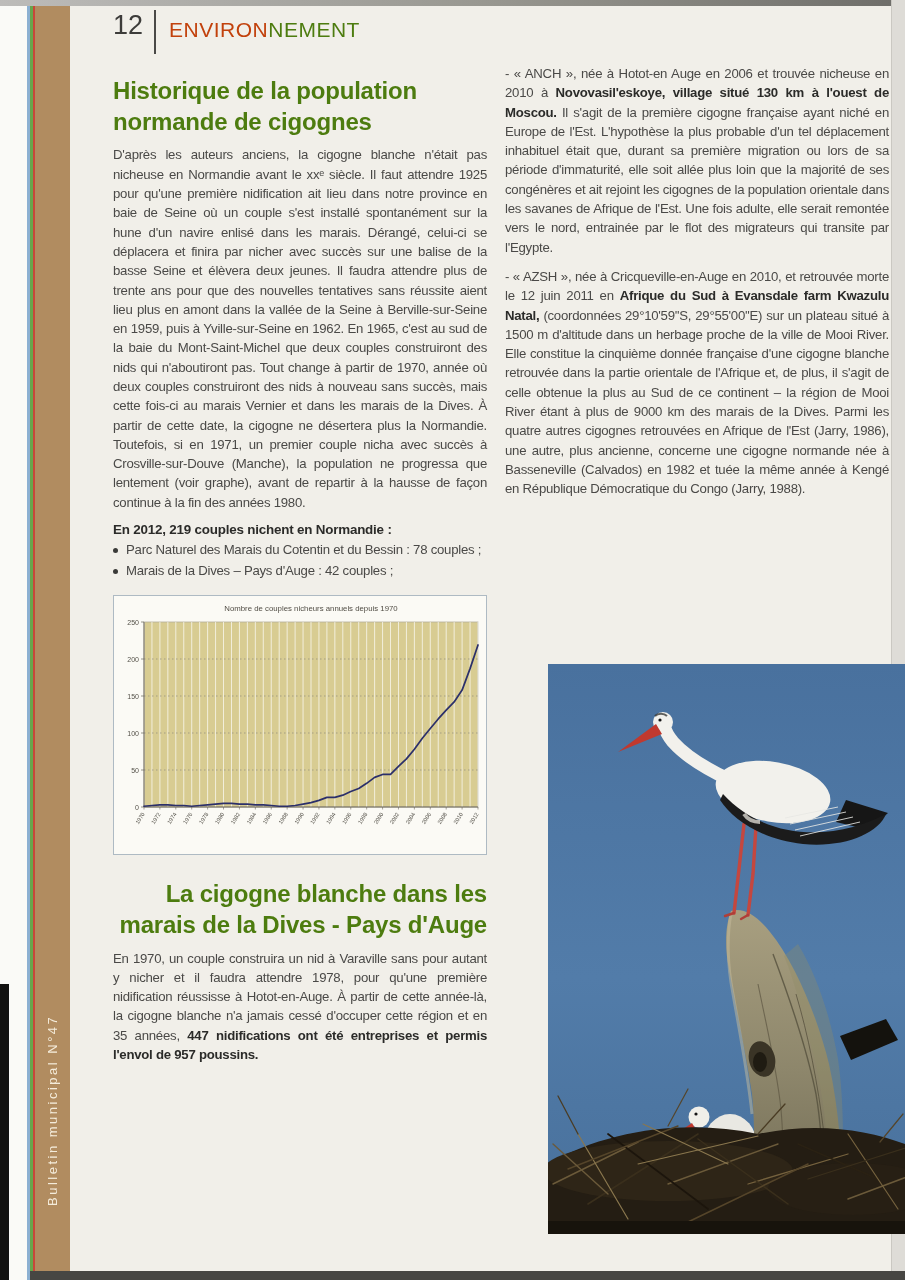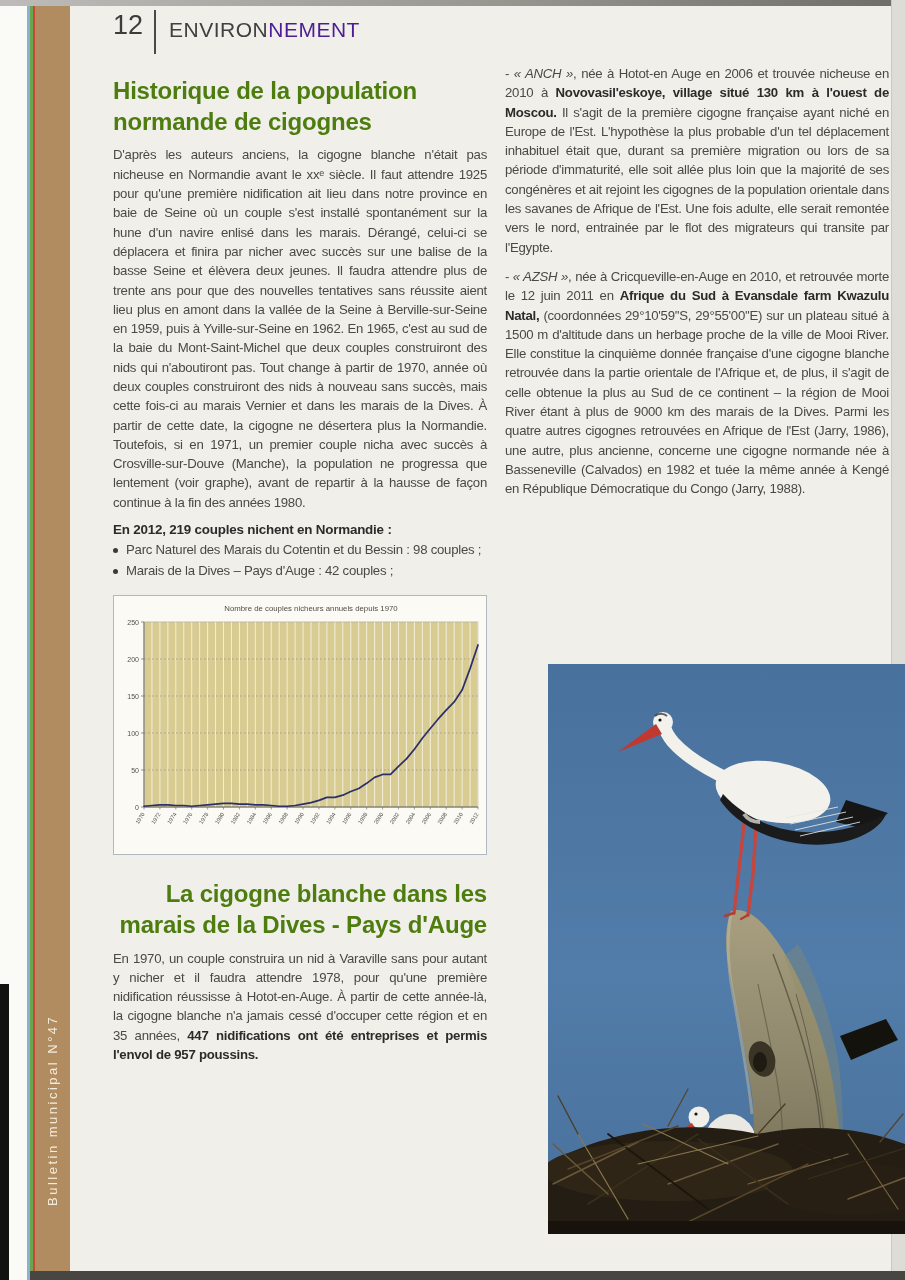--- a/index.html
+++ b/index.html
@@ -20,32 +20,32 @@
   .spine-band{position:absolute;left:35px;top:0;width:35px;height:1280px;background:#b18c60;}
   .spine-text{position:absolute;left:0;top:978px;width:35px;height:265px;
               writing-mode:vertical-rl;transform:rotate(180deg);
               color:#f4ecdb;font-size:13px;letter-spacing:2.5px;
               display:flex;align-items:center;justify-content:center;}
   
   .page-header{position:absolute;left:113px;top:10px;display:flex;align-items:flex-start;}
   .page-num{font-size:27px;color:#3d3c3a;}
   .header-divider{width:2px;height:44px;background:#4a4947;margin:0 13px 0 11px;}
   .section-title{margin:0;font-size:21px;font-weight:400;letter-spacing:.5px;padding-top:8px;}
-  .sec-a{color:#404040;}
-  .sec-b{color:#4c1d95;}
+  .sec-a{color:#c2410c;}
+  .sec-b{color:#4d7c0f;}
   
   .col{position:absolute;}
   .col-left{left:113px;top:76px;width:374px;}
   .col-right{left:505px;top:64px;width:384px;}
   h2.art{margin:0 0 8px;color:#4d7c0f;font-size:24px;line-height:1.28;letter-spacing:-.2px;}
   h2.art2{margin:24px 0 8px;text-align:right;}
   p.body{margin:0 0 10px;font-size:13.2px;line-height:19.3px;letter-spacing:-.25px;
          color:#4a4947;text-align:justify;}
   .r-b{font-weight:700;color:#2b2b29;}
-  .r-i{font-style:italic;}
+  .r-i{}
   .list-intro{margin:2px 0 3px;font-size:13.4px;font-weight:700;color:#2b2b29;letter-spacing:-.2px;}
   ul.couples{margin:0;padding:0;list-style:none;}
   ul.couples li{display:flex;gap:8px;font-size:13.2px;line-height:20.5px;letter-spacing:-.25px;color:#4a4947;}
   .dot{flex:none;width:5px;height:5px;border-radius:50%;background:#3a3a38;margin-top:8px;}
   
   figure.chart{margin:14px 0 0;width:372px;border:1px solid #aebac3;background:#fbfaf5;}
   figure.chart svg{display:block;width:100%;height:auto;}
   
   .photo{position:absolute;left:508px;top:648px;width:380px;height:570px;}
   .photo svg{display:block;width:380px;height:570px;}
@@ -72,21 +72,21 @@
     <h1 class="section-title"><span class="sec-a">ENVIRON</span><span class="sec-b">NEMENT</span></h1>
   </header>
 
   <div class="col col-left">
     <h2 class="art">Historique de la population normande de cigognes</h2>
     <p class="body">D'après les auteurs anciens, la cigogne blanche n'était pas nicheuse en Normandie avant le xxᵉ siècle. Il faut attendre 1925 pour qu'une première nidification ait lieu dans notre province en baie de Seine où un couple s'est installé spontanément sur la hune d'un navire enlisé dans les marais. Dérangé, celui-ci se déplacera et finira par nicher avec succès sur une balise de la basse Seine et élèvera deux jeunes. Il faudra attendre plus de trente ans pour que des nouvelles tentatives sans réussite aient lieu plus en amont dans la vallée de la Seine à Berville-sur-Seine en 1959, puis à Yville-sur-Seine en 1962. En 1965, c'est au sud de la baie du Mont-Saint-Michel que deux couples construiront des nids qui n'aboutiront pas. Tout change à partir de 1970, année où deux couples construiront des nids à nouveau sans succès, mais cette fois-ci au marais Vernier et dans les marais de la Dives. À partir de cette date, la cigogne ne désertera plus la Normandie. Toutefois, si en 1971, un premier couple nicha avec succès à Crosville-sur-Douve (Manche), la population ne progressa que lentement (voir graphe), avant de repartir à la hausse de façon continue à la fin des années 1980.</p>
     <p class="list-intro">En 2012, 219 couples nichent en Normandie :</p>
     <ul class="couples">
       <li>
           <span class="dot"></span>
-          <span>Parc Naturel des Marais du Cotentin et du Bessin : 98 couples ;</span>
+          <span>Parc Naturel des Marais du Cotentin et du Bessin : 78 couples ;</span>
         </li>
       <li>
           <span class="dot"></span>
           <span>Marais de la Dives – Pays d'Auge : 42 couples ;</span>
         </li>
     </ul>
     <figure class="chart">
       <div id="chart-host">
           <svg viewBox="0 0 372 258">
             <rect x="30" y="26" width="334" height="185" fill="#d8cc92" stroke="#b3ae9b" stroke-width="0.8"></rect>

